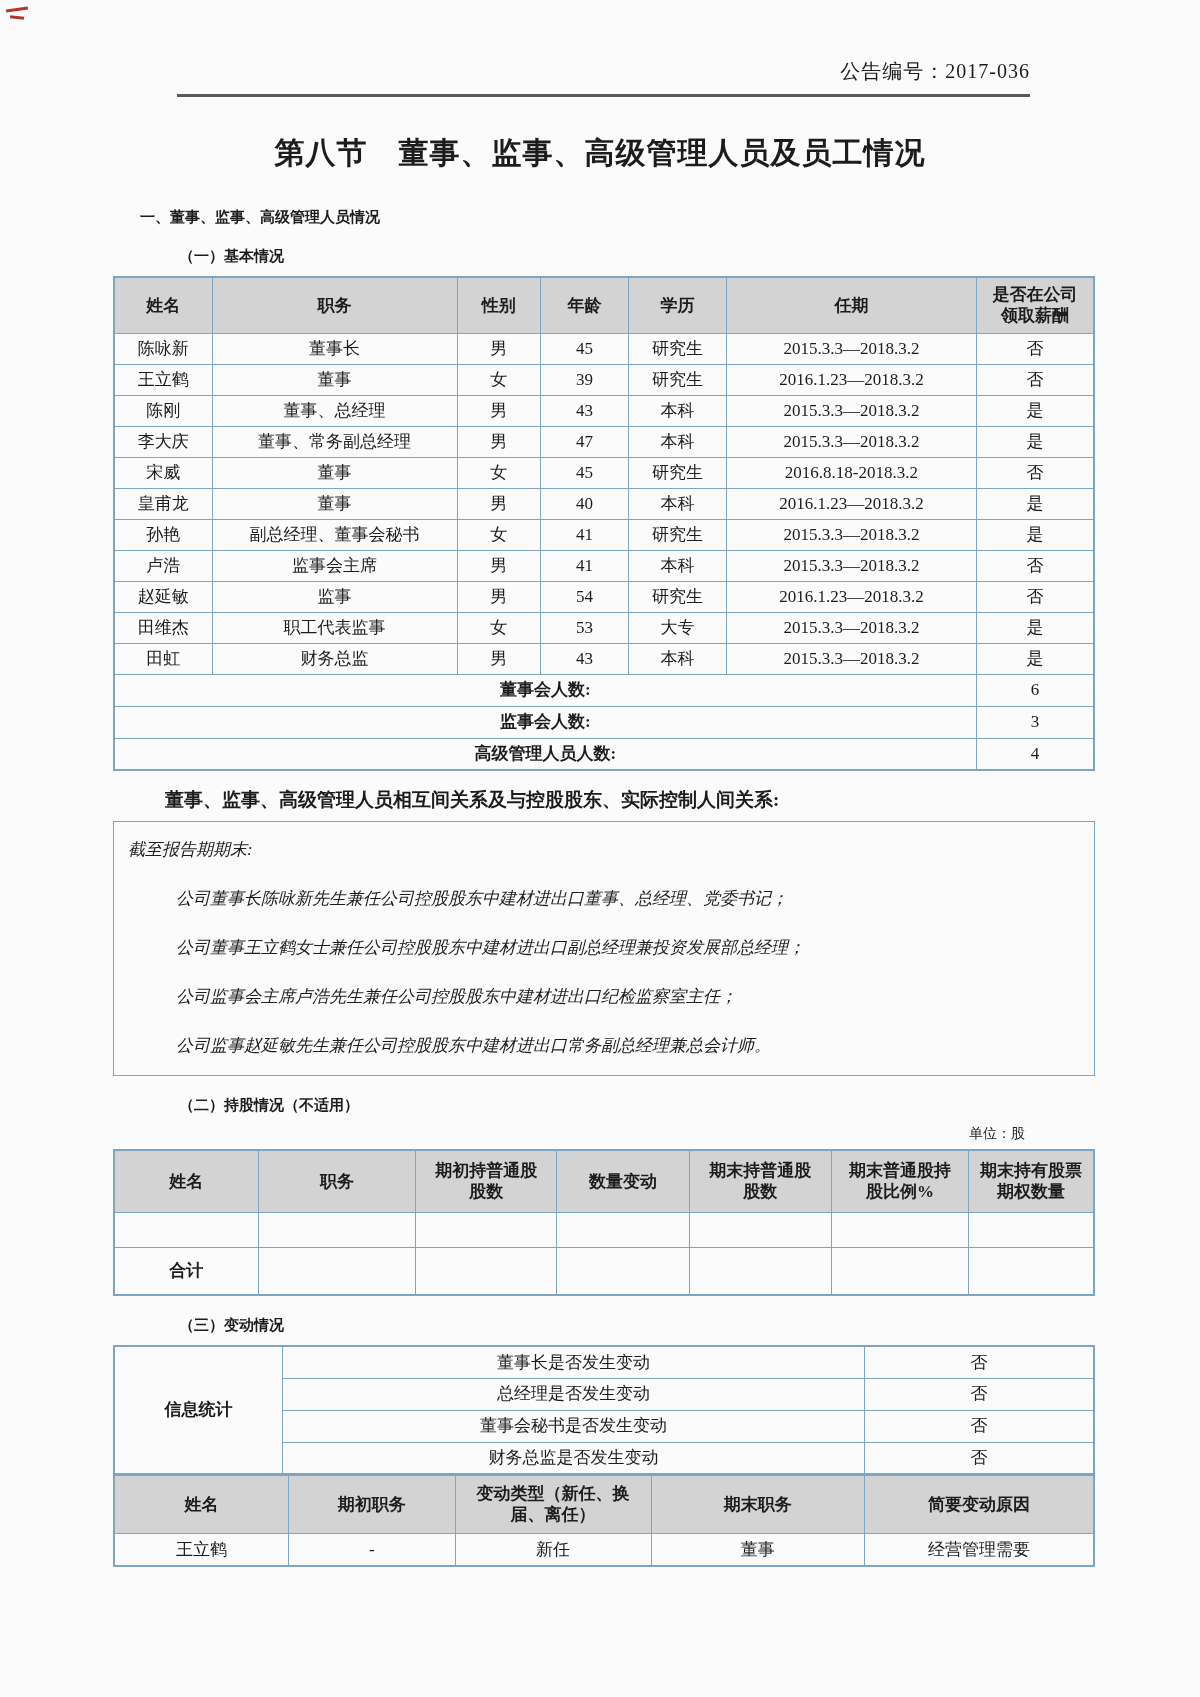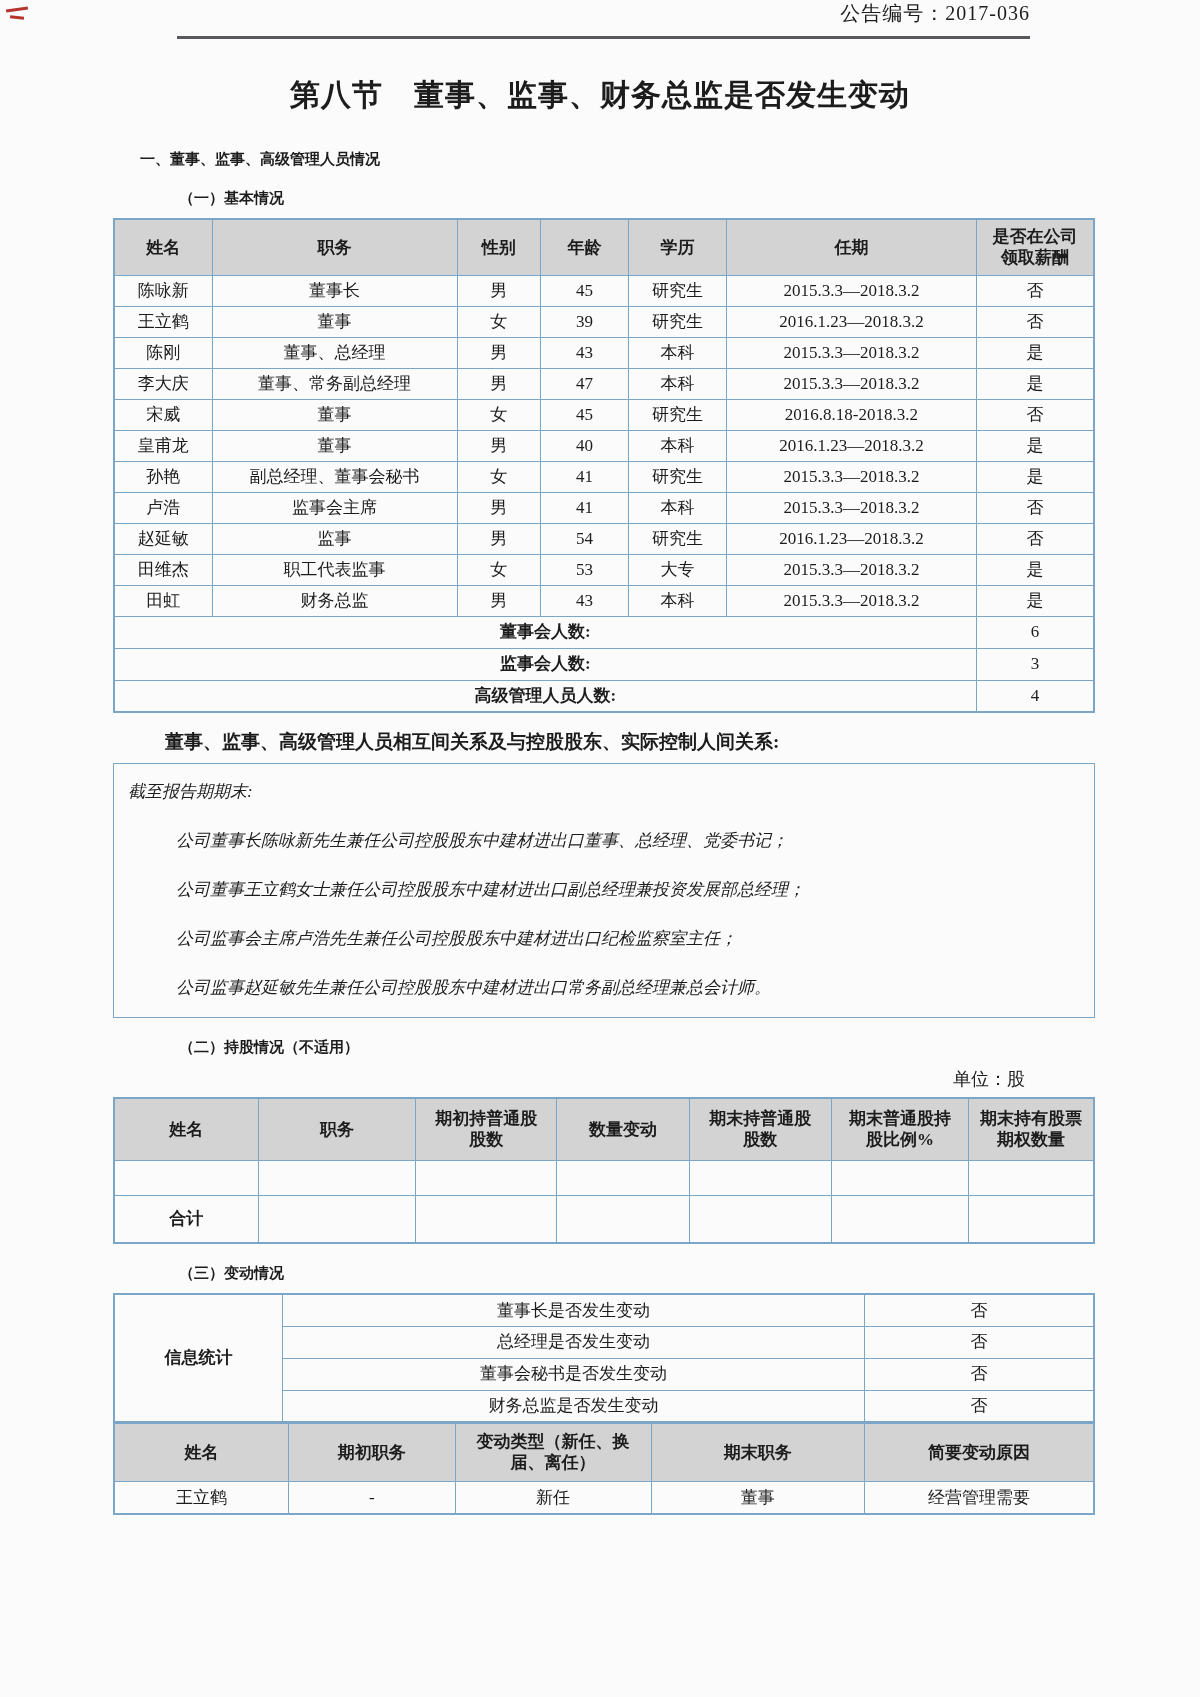--- a/index.html
+++ b/index.html
@@ -17,21 +17,21 @@
     font-family:"Liberation Serif","DejaVu Serif",serif;
   }
   .page{position:relative;width:1200px;height:1697px;}
   
   .scan-mark{position:absolute;left:6px;top:6px;width:30px;height:16px;}
   .scan-mark i{position:absolute;background:#b5342c;display:block;}
   .scan-mark i.a{left:0;top:2px;width:22px;height:3px;transform:rotate(-8deg);}
   .scan-mark i.b{left:4px;top:10px;width:14px;height:3px;transform:rotate(6deg);}
 
   .doc-number{
-    padding-right:170px;
+    padding-top:58px;padding-right:170px;
     text-align:right;font-size:20px;letter-spacing:1px;
   }
   .header-rule{
     height:3px;background:var(--rule);
     margin:9px 170px 0 177px;
   }
   .title{
     margin-top:36px;text-align:center;
     font-size:30px;font-weight:bold;letter-spacing:1px;
   }
@@ -61,21 +61,21 @@
   .relation-heading{margin:16px 0 8px 52px;font-size:19px;font-weight:bold;}
   .relations-box{
     border:1px solid var(--border);
     min-height:230px;padding:16px 14px 18px;
     font-size:17px;
     font-style:italic;
   }
   .relations-box .para{margin-top:26px;text-indent:48px;}
 
   
-  .unit-label{margin:6px 0 6px;text-align:right;padding-right:70px;font-size:18px;}
+  .unit-label{margin:6px 0 6px;text-align:right;padding-right:70px;font-size:14px;}
   table.holdings th{height:62px;}
   table.holdings td{height:35px;}
   table.holdings tr.total td{height:48px;}
   td.bold{font-weight:bold;}
 
   
   table.changes-a td{height:32px;}
   table.changes-a td.stats-label{font-weight:bold;}
   table.changes-b{margin-top:-1px;}
   table.changes-b th{height:58px;}
@@ -87,21 +87,21 @@
 <div class="page">
 
   <div class="scan-mark">
       <i class="a"></i>
       <i class="b"></i>
     </div>
 
   <div class="doc-number">公告编号：2017-036</div>
   <div class="header-rule"></div>
 
-  <h1 class="title">第八节　董事、监事、财务总监是否发生变动</h1>
+  <h1 class="title">第八节　董事、监事、高级管理人员及员工情况</h1>
 
   <div class="content">
 
     <div class="h-section">一、董事、监事、高级管理人员情况</div>
     <div class="h-sub">（一）基本情况</div>
 
     <table class="t basic">
       <colgroup>
         <col style="width:10%">
           <col style="width:25%">

